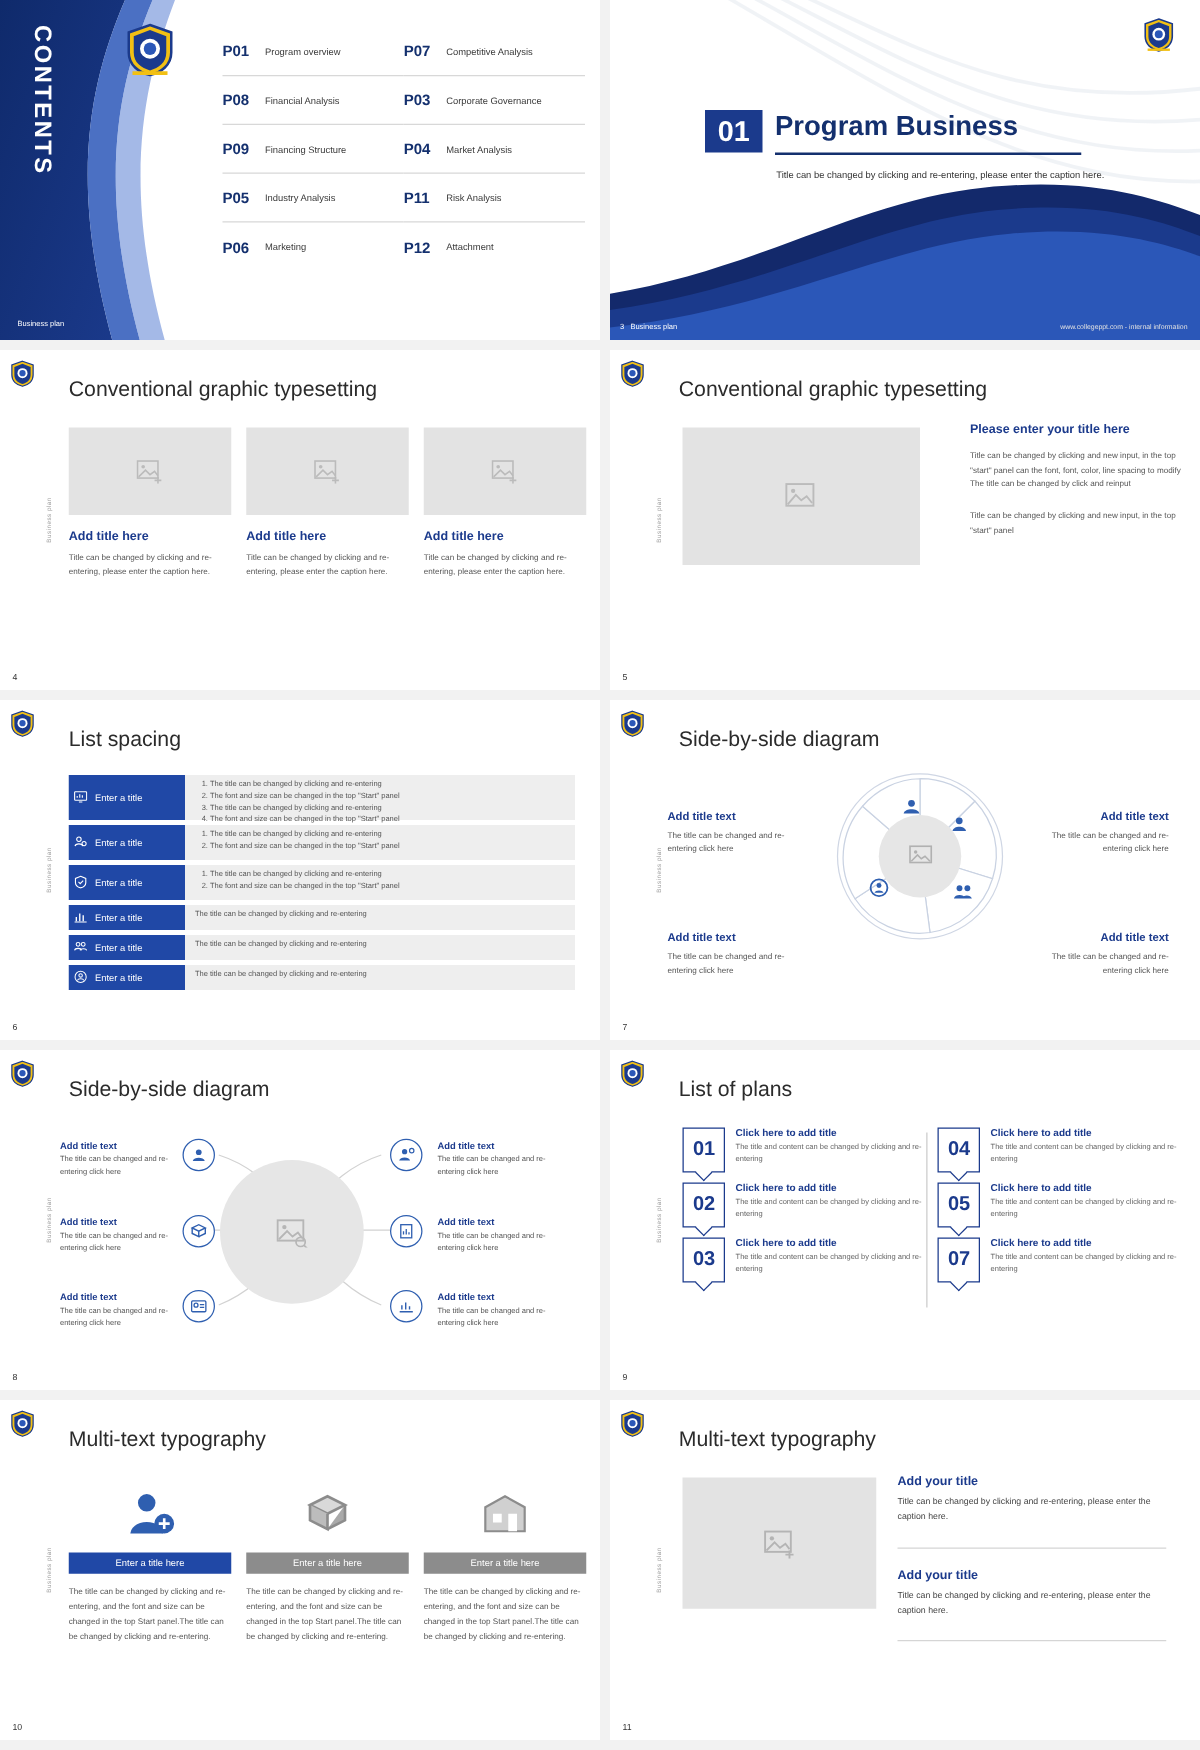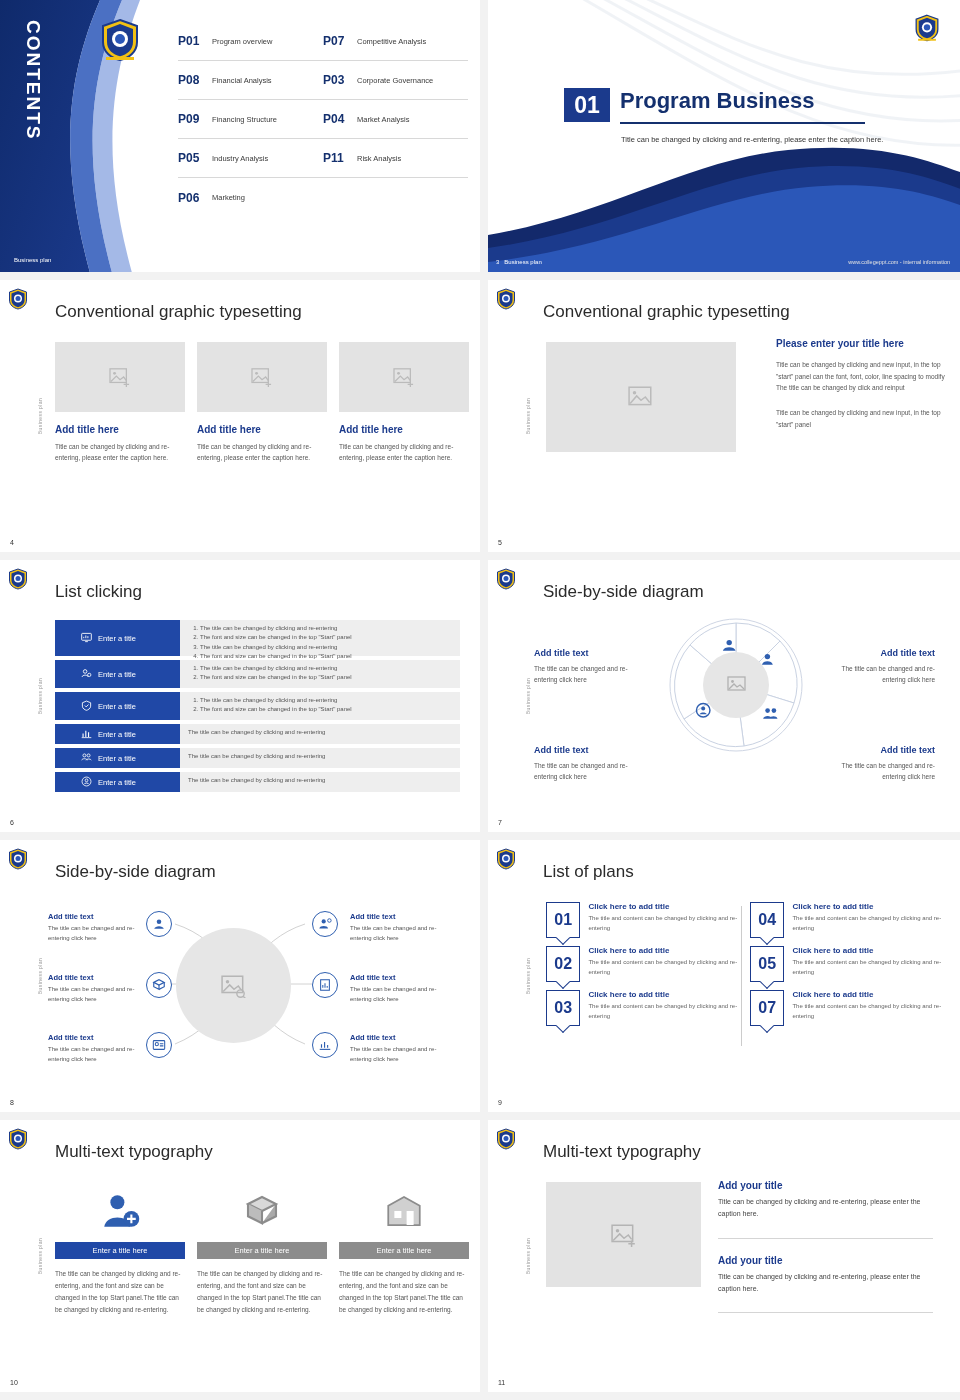--- a/index.html
+++ b/index.html
@@ -97,22 +97,22 @@
   .s5 .imgbig { position:absolute; left:58px; top:62px; width:190px; height:110px;}
   .s5 .txtcol { position:absolute; left:288px; top:58px; width:175px;}
   .s5 .txtcol h4 { margin:0 0 10px; font-size:10px; color:#1b3a8c; font-weight:bold;}
   .s5 .txtcol p { margin:0 0 13px; font-size:6.5px; line-height:1.8; color:#555;}
 
   
   .listrows { position:absolute; left:55px; top:60px; width:405px;}
   .lrow { display:flex; margin-bottom:4px; height:28px;}
   .lrow.tall { height:36px;}
   .lbtn {
-    width:125px; background:#2048a6; color:#fff; display:flex; align-items:center;
-    gap:6px; padding-left:26px; font-size:7.5px;
+    width:93px; background:#2048a6; color:#fff; display:flex; align-items:center;
+    gap:6px; padding-left:4px; font-size:7.5px;
   }
   .lbody { flex:1; background:#eeeeee; padding:4px 8px; font-size:6px; color:#555; line-height:1.55;}
   .lbody ol { margin:0; padding-left:12px;}
 
   
   .donutwrap { position:absolute; left:182px; top:58px; width:130px; height:130px;}
   .sbs-label { position:absolute; width:115px;}
   .sbs-label h5 { margin:0 0 5px; font-size:9px; color:#1b3a8c; font-weight:bold;}
   .sbs-label p { margin:0; font-size:6.5px; color:#555; line-height:1.7;}
 
@@ -212,20 +212,24 @@
         <span class="toc-txt">Industry Analysis</span>
       </div>
       <div class="toc-item">
         <span class="toc-num">P11</span>
         <span class="toc-txt">Risk Analysis</span>
       </div>
       <div class="toc-item" style="border-bottom:none">
         <span class="toc-num">P06</span>
         <span class="toc-txt">Marketing</span>
       </div>
+      <div class="toc-item" style="border-bottom:none">
+        <span class="toc-num">P12</span>
+        <span class="toc-txt">Attachment</span>
+      </div>
     </div>
   </div>
 
   <div class="slide right s2">
     <svg style="position:absolute;left:0;top:0;width:480px;height:280px" viewBox="0 0 480 280" preserveAspectRatio="none">
       <rect width="480" height="280" fill="#ffffff"></rect>
       <g opacity="0.35" fill="none" stroke="#d7dde8" stroke-width="3">
         <path d="M140,-10 C250,40 330,90 480,70"></path>
         <path d="M120,-10 C240,50 330,110 480,95"></path>
         <path d="M100,-10 C230,60 330,130 480,120"></path>
@@ -335,21 +339,21 @@
 
   <div class="slide">
     <div class="crest" style="left:8px;top:8px">
       <svg viewBox="0 0 40 44">
           <path d="M20 2 L37 8 V24 C37 34 29 40 20 42 C11 40 3 34 3 24 V8 Z" fill="#f2c014" stroke="#1b3a8c" stroke-width="2"></path>
           <path d="M20 6 L33 11 V24 C33 32 27 36.5 20 38.3 C13 36.5 7 32 7 24 V11 Z" fill="#1b3a8c"></path>
           <circle cx="20" cy="21" r="8" fill="#fff"></circle>
           <circle cx="20" cy="21" r="5" fill="#2b57b8"></circle>
         </svg>
     </div>
-    <div class="title-h">List clicking</div>
+    <div class="title-h">List spacing</div>
     <div class="sidetag">Business plan</div>
 
     <div class="listrows">
       <div class="lrow tall">
         <div class="lbtn">
           <span>
             <svg width="11" height="11" viewBox="0 0 16 16">
                 <rect x="1" y="2" width="14" height="10" rx="1" fill="none" stroke="#fff" stroke-width="1.3"></rect>
                 <path d="M4 9 v-2 M7 9 v-4 M10 9 v-3" stroke="#fff" stroke-width="1.3"></path>
                 <path d="M6 14 h4" stroke="#fff" stroke-width="1.3"></path>

